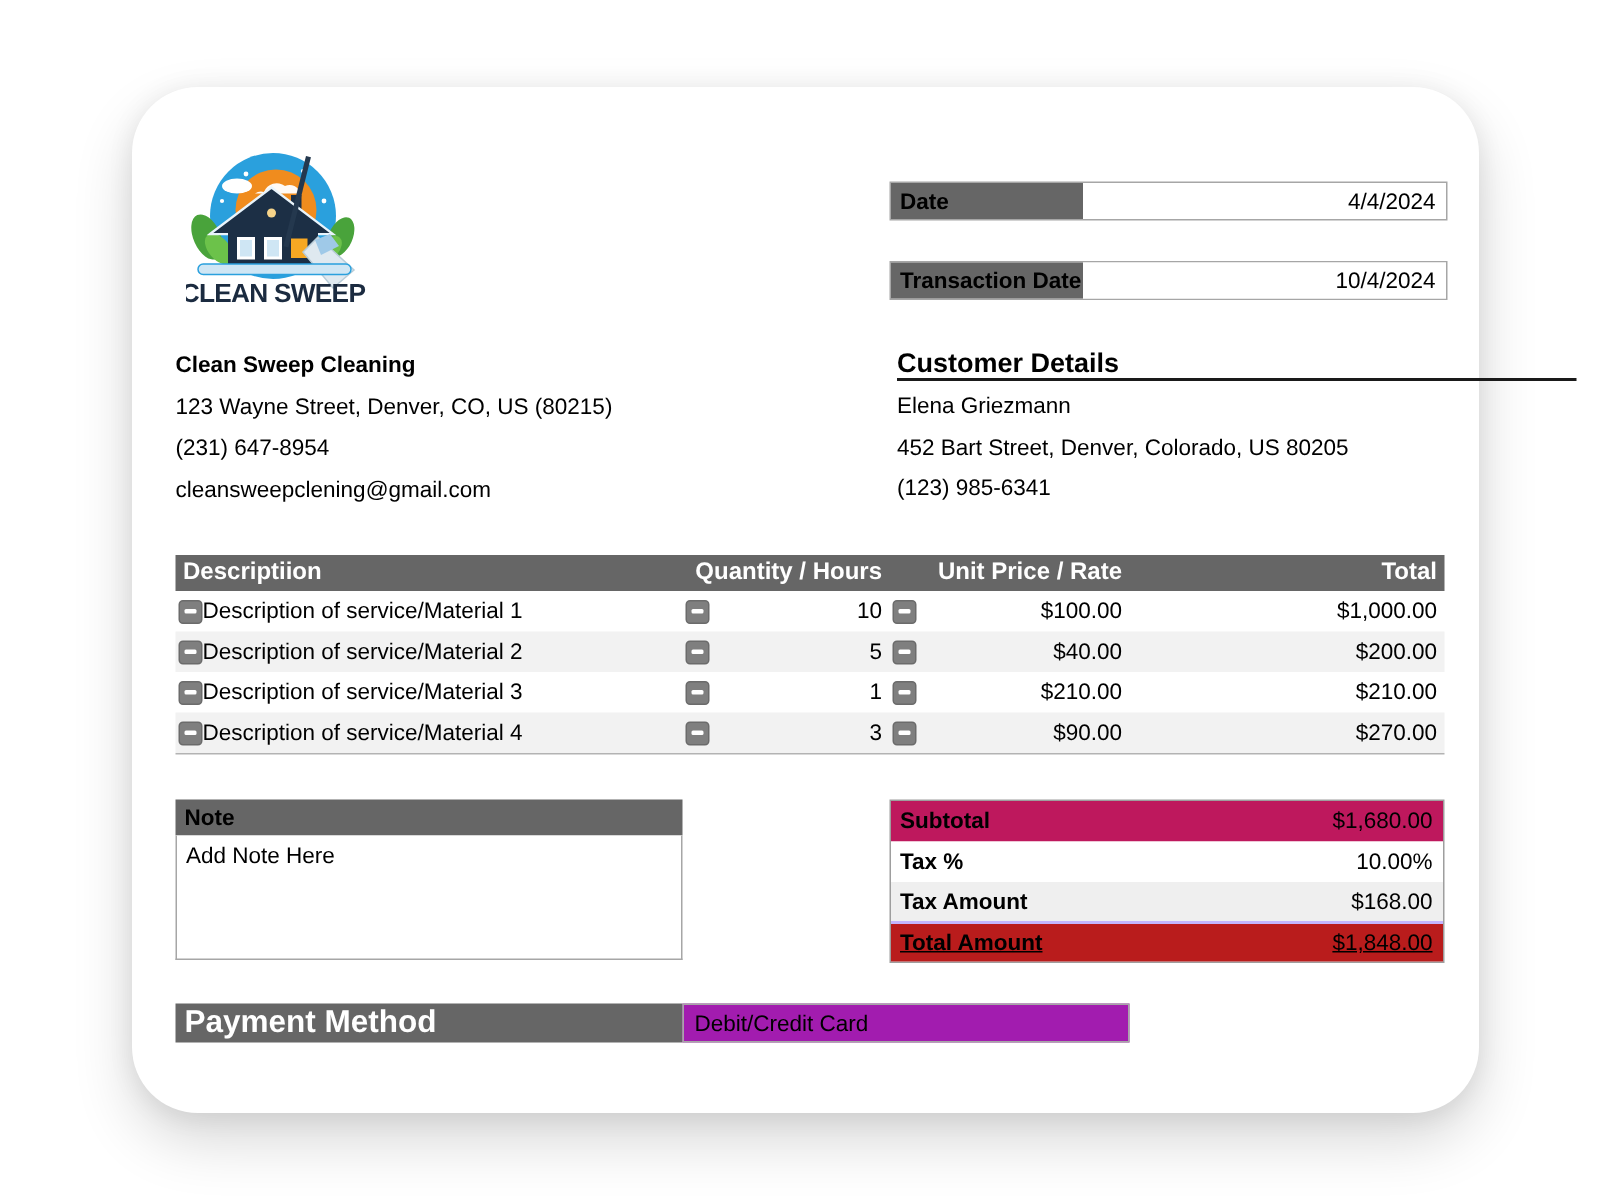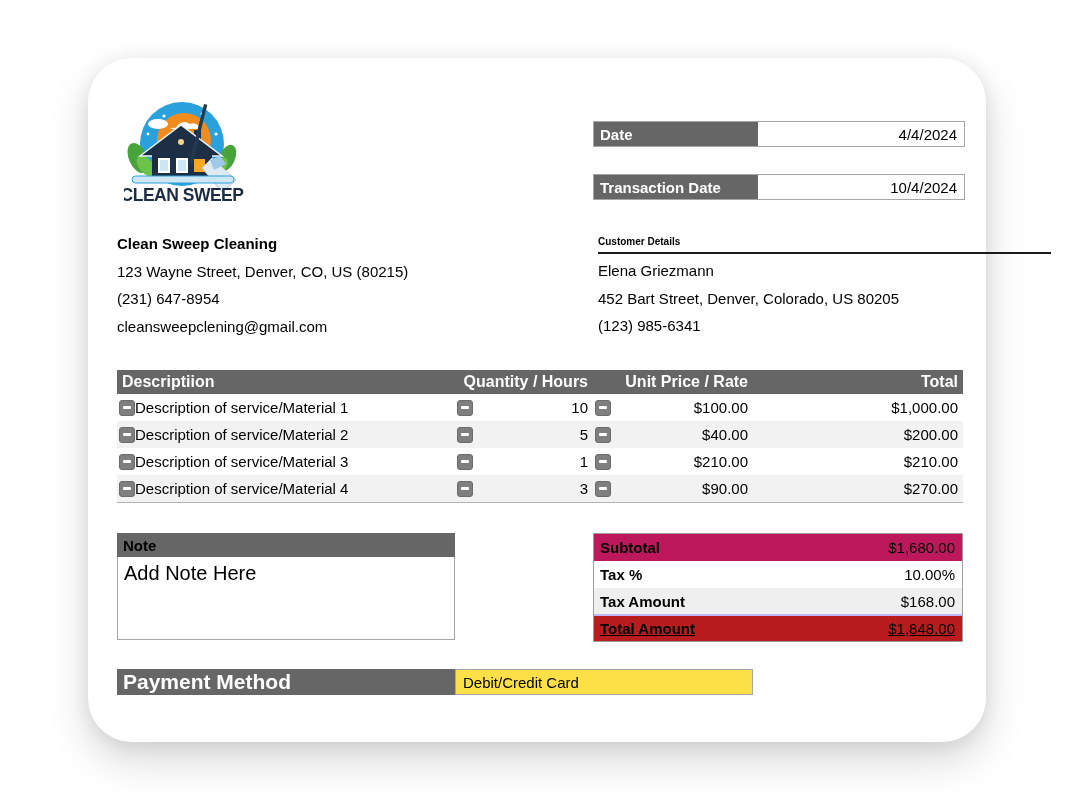--- a/index.html
+++ b/index.html
@@ -12,29 +12,29 @@
     box-shadow:0 18px 40px rgba(0,0,0,0.16), 0 2px 18px rgba(0,0,0,0.08);
   }
 
   
   .logo-wrap { position:absolute; left:36px; top:42px; width:120px; height:105px; }
 
   
   .date-row { position:absolute; left:505px; width:372px; height:26px; display:flex; border:1px solid #a6a6a6; }
   .date-row.first { top:63px; }
   .date-row.second { top:116px; }
-  .date-label { width:164px; background:#666666; color:#ffffff; font-weight:bold; font-size:15px; display:flex; align-items:center; padding-left:6px; }
+  .date-label { width:128px; background:#666666; color:#000000; font-weight:bold; font-size:15px; display:flex; align-items:center; padding-left:6px; }
   .date-value { flex:1; background:#fff; font-size:15px; display:flex; align-items:center; justify-content:flex-end; padding-right:7px; }
 
   
   .company-block { position:absolute; left:29px; top:172px; width:440px; }
   .info-line { font-size:15px; line-height:27.5px; height:27.5px; white-space:nowrap; }
   .info-line.bold { font-weight:bold; }
   .customer-block { position:absolute; left:510px; top:172px; width:453px; }
-  .customer-heading { font-size:10px; font-weight:bold; line-height:24px; height:24px; border-bottom:2px solid #1a1a1a; }
+  .customer-heading { font-size:18px; font-weight:bold; line-height:24px; height:24px; border-bottom:2px solid #1a1a1a; }
   .customer-lines { padding-top:3px; }
 
   
   .items-table { position:absolute; left:29px; top:312px; width:846px; border-bottom:1px solid #b3b3b3; }
   .t-header { display:flex; height:24px; background:#666666; color:#ffffff; font-weight:bold; font-size:16px; align-items:center; }
   .t-row { display:flex; height:27px; align-items:center; font-size:15px; background:#fff; }
   .t-row.stripe { background:#f2f2f2; }
   .col-desc { width:338px; display:flex; align-items:center; padding-left:2px; }
   .col-qty { width:135px; display:flex; align-items:center; justify-content:space-between; padding-left:2px; padding-right:2px; }
   .col-price { width:160px; display:flex; align-items:center; justify-content:space-between; padding-left:5px; padding-right:2px; }
@@ -43,36 +43,36 @@
   .h-qty { width:135px; text-align:right; padding-right:2px; }
   .h-price { width:160px; text-align:right; padding-right:2px; }
   .h-total { flex:1; text-align:right; padding-right:5px; }
   .desc-text { margin-left:0; }
 
   .minus-btn { width:16px; height:16px; min-width:16px; background:#7f7f7f; border:1px solid #6b6b6b; border-radius:3px; display:flex; align-items:center; justify-content:center; cursor:pointer; }
   .minus-btn::after { content:""; display:block; width:8px; height:2.5px; background:#fff; border-radius:1px; }
 
   
   .note-header { position:absolute; left:29px; top:475px; width:338px; height:24px; background:#666666; color:#000000; font-weight:bold; font-size:15px; display:flex; align-items:center; padding-left:6px; }
-  .note-body { position:absolute; left:29px; top:499px; width:338px; height:83px; background:#fff; border:1px solid #a6a6a6; border-top:none; font-size:20px; padding:5px 6px; }
+  .note-body { position:absolute; left:29px; top:499px; width:338px; height:83px; background:#fff; border:1px solid #a6a6a6; border-top:none; font-size:15px; padding:5px 6px; }
 
   
   .summary-box { position:absolute; left:505px; top:475px; width:370px; border:1px solid #9e9e9e; }
   .summary-row { display:flex; height:27px; align-items:center; font-size:15px; }
   .summary-row .s-label { font-weight:bold; padding-left:6px; flex:1; }
   .summary-row .s-value { text-align:right; padding-right:7px; }
   .summary-row.r0 { background:#be185d; }
   .summary-row.r1 { background:#ffffff; }
   .summary-row.r2 { background:#efefef; height:26px; }
   .summary-row.r3 { background:#b91c1c; border-top:2px solid #c4b5fd;text-decoration:underline; }
 
   
   .payment-row { position:absolute; left:29px; top:611px; display:flex; height:26px; }
   .payment-label { width:338px; background:#666666; color:#fff; font-weight:bold; font-size:21px; display:flex; align-items:center; padding-left:6px; }
-  .payment-value { width:298px; background:#fde047; border:1px solid #a6a6a6; font-size:15px; display:flex; align-items:center; padding-left:7px; }
+  .payment-value { width:298px; background:#a21caf; border:1px solid #a6a6a6; font-size:15px; display:flex; align-items:center; padding-left:7px; }
 </style>
 </head>
 <body>
 
 <div class="page">
   <div class="card">
 
     <div class="logo-wrap">
       <svg width="120" height="105" viewBox="0 0 120 105">
         <circle cx="58" cy="44" r="42" fill="#2aa0dd"></circle>

